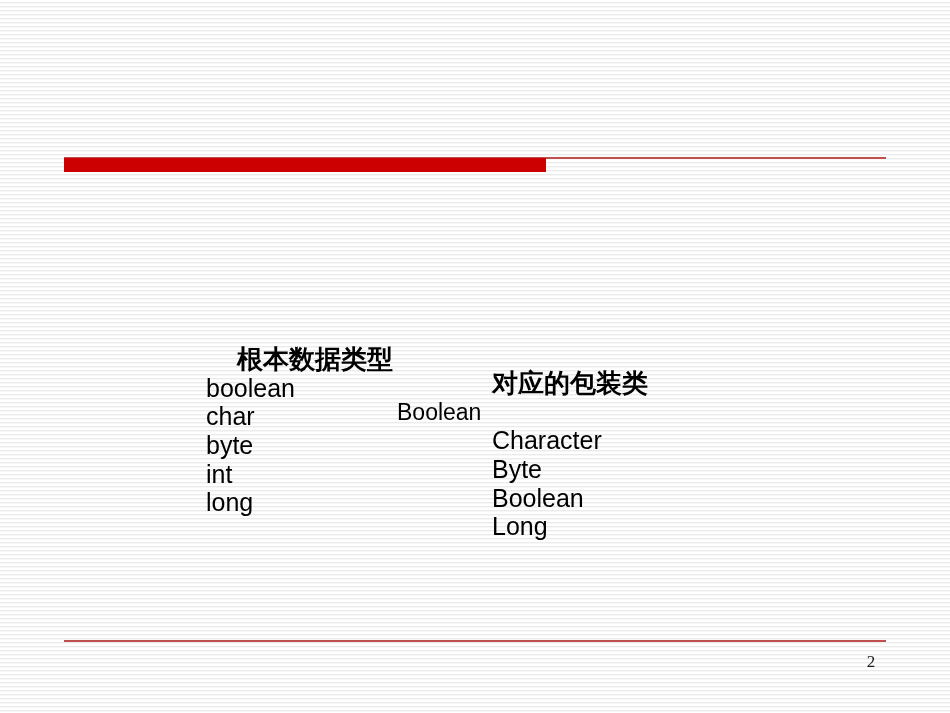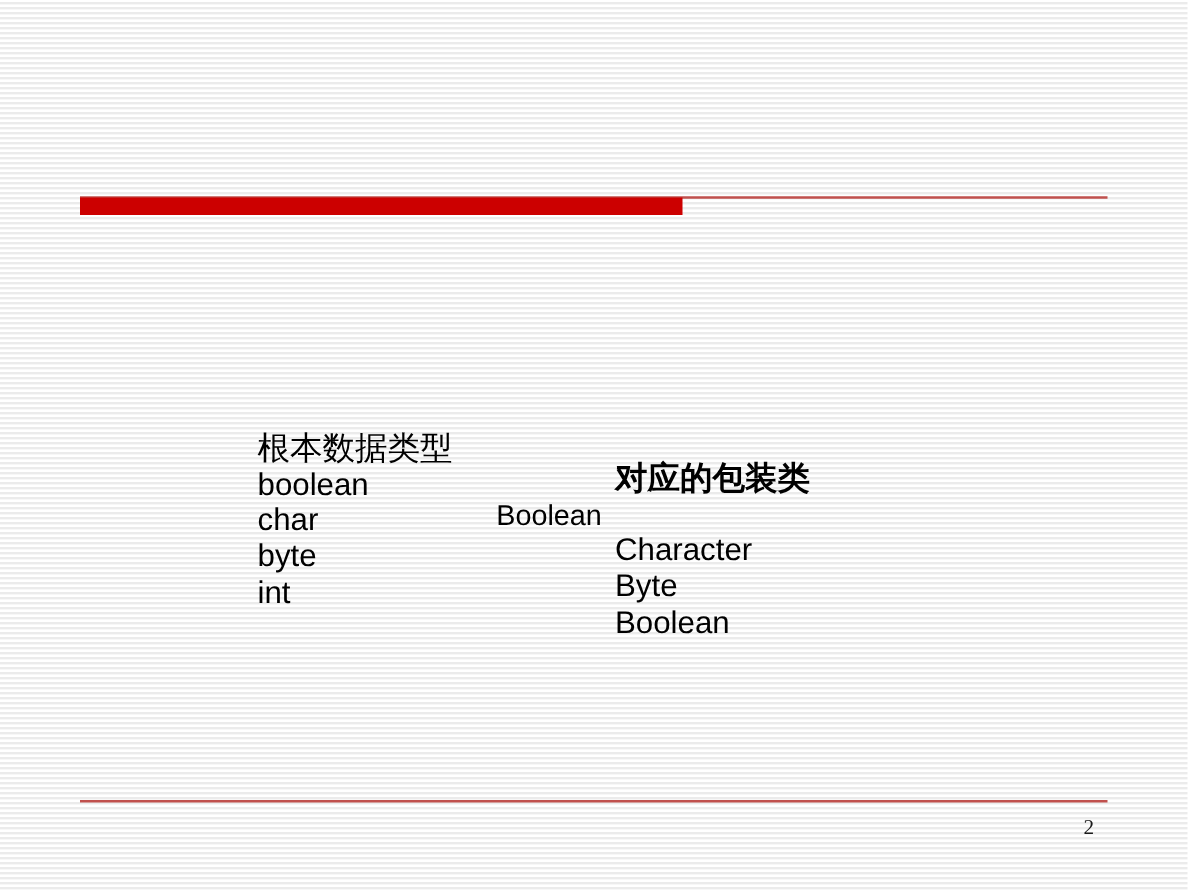--- a/index.html
+++ b/index.html
@@ -91,21 +91,22 @@
   
   .cell.col-right.indent-short {
     left: 191px;
     font-size: 23px;
   }
   .row.header .cell {
     font-size: 26px;
     font-weight: bold;
   }
   .row.header .cell.col-left {
-    font-weight: normal;
+    font-weight: bold;
+    margin-left: 31px;
   }
 
   
   .cjk {
     font-family: "DejaVu Sans", "Liberation Sans", sans-serif;
     font-size: 26px;
     letter-spacing: 0px;
   }
 
   
@@ -160,20 +161,24 @@
       <span class="cell col-left">byte</span>
       <span class="cell col-right">Byte</span>
     </div>
 
 
     <div class="row">
       <span class="cell col-left">int</span>
       <span class="cell col-right">Boolean</span>
     </div>
 
+    <div class="row">
+      <span class="cell col-left">long</span>
+      <span class="cell col-right">Long</span>
+    </div>
 
 
 
   </div>
 
   <div class="footer-rule"></div>
 
   <div class="page-number">2</div>
 
 </div>

